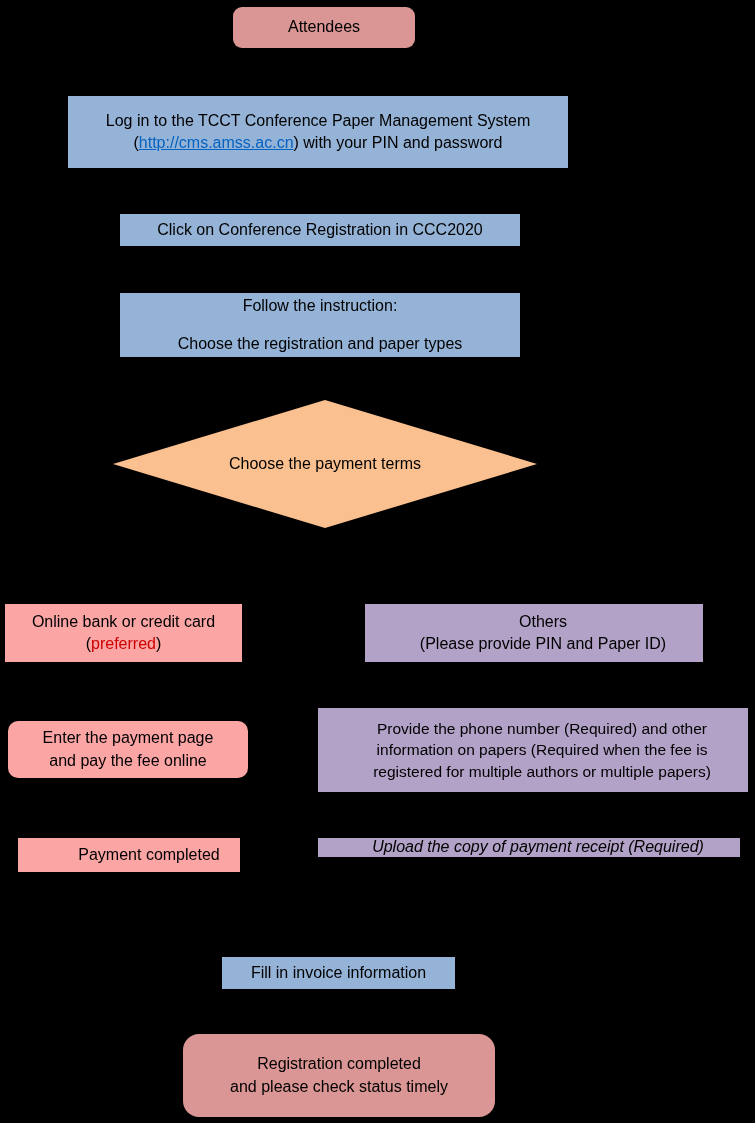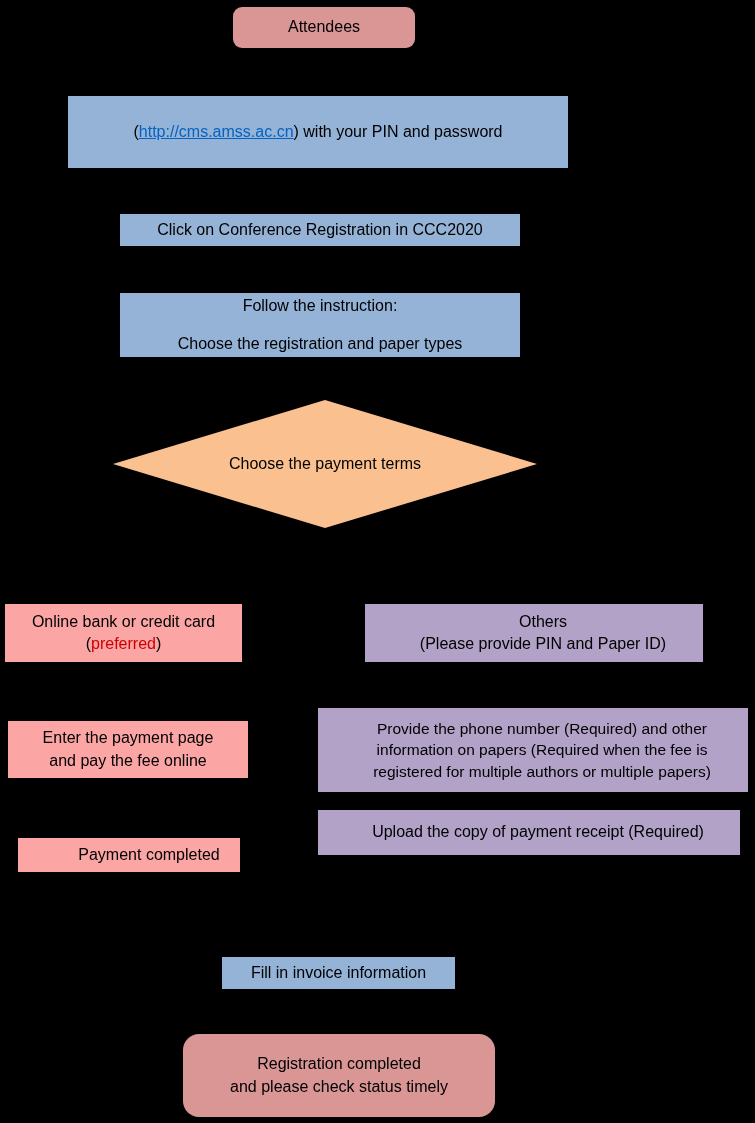--- a/index.html
+++ b/index.html
@@ -56,20 +56,21 @@
 </head>
 <body>
 
 <div class="canvas">
 
   <div class="node pink rounded-sm" style="left:233px; top:7px; width:182px; height:41px;">
     <span class="line">Attendees</span>
   </div>
 
   <div class="node blue" style="left:68px; top:96px; width:500px; height:72px;">
+    <span class="line">Log in to the TCCT Conference Paper Management System</span>
     <span class="line">
       <span>(</span><a class="cms-link" href="#">http://cms.amss.ac.cn</a><span>) with your PIN and password</span>
     </span>
   </div>
 
   <div class="node blue" style="left:120px; top:214px; width:400px; height:32px;text-align:center;">
     <span class="line">Click on Conference Registration in CCC2020</span>
   </div>
 
   <div class="node blue" style="left:120px; top:293px; width:400px; height:64px;gap:16px;">
@@ -86,36 +87,36 @@
     <span class="line">
       <span>(</span><span class="red-word">preferred</span><span>)</span>
     </span>
   </div>
 
   <div class="node purple" style="left:365px; top:604px; width:338px; height:58px;">
     <span class="line">Others</span>
     <span class="line">(Please provide PIN and Paper ID)</span>
   </div>
 
-  <div class="node green" style="left:8px; top:721px; width:240px; height:57px;">
+  <div class="node green" style="left:8px; top:721px; width:240px; height:57px;border-radius:10px;">
     <span class="line">Enter the payment page</span>
     <span class="line">and pay the fee online</span>
   </div>
 
   <div class="node purple small-text" style="left:318px; top:708px; width:430px; height:84px;">
     <span class="line">Provide the phone number (Required) and other</span>
     <span class="line">information on papers (Required when the fee is</span>
     <span class="line">registered for multiple authors or multiple papers)</span>
   </div>
 
   <div class="node green" style="left:18px; top:838px; width:222px; height:34px;padding-left:40px;">
     <span class="line">Payment completed</span>
   </div>
 
-  <div class="node purple" style="left:318px; top:810px; width:422px; height:45px;">
+  <div class="node purple" style="left:318px; top:838px; width:422px; height:19px;font-style:italic;">
     <span class="line">Upload the copy of payment receipt (Required)</span>
   </div>
 
   <div class="node blue" style="left:222px; top:957px; width:233px; height:32px;">
     <span class="line">Fill in invoice information</span>
   </div>
 
   <div class="node pink rounded-lg" style="left:183px; top:1034px; width:312px; height:83px;">
     <span class="line">Registration completed</span>
     <span class="line">and please check status timely</span>

